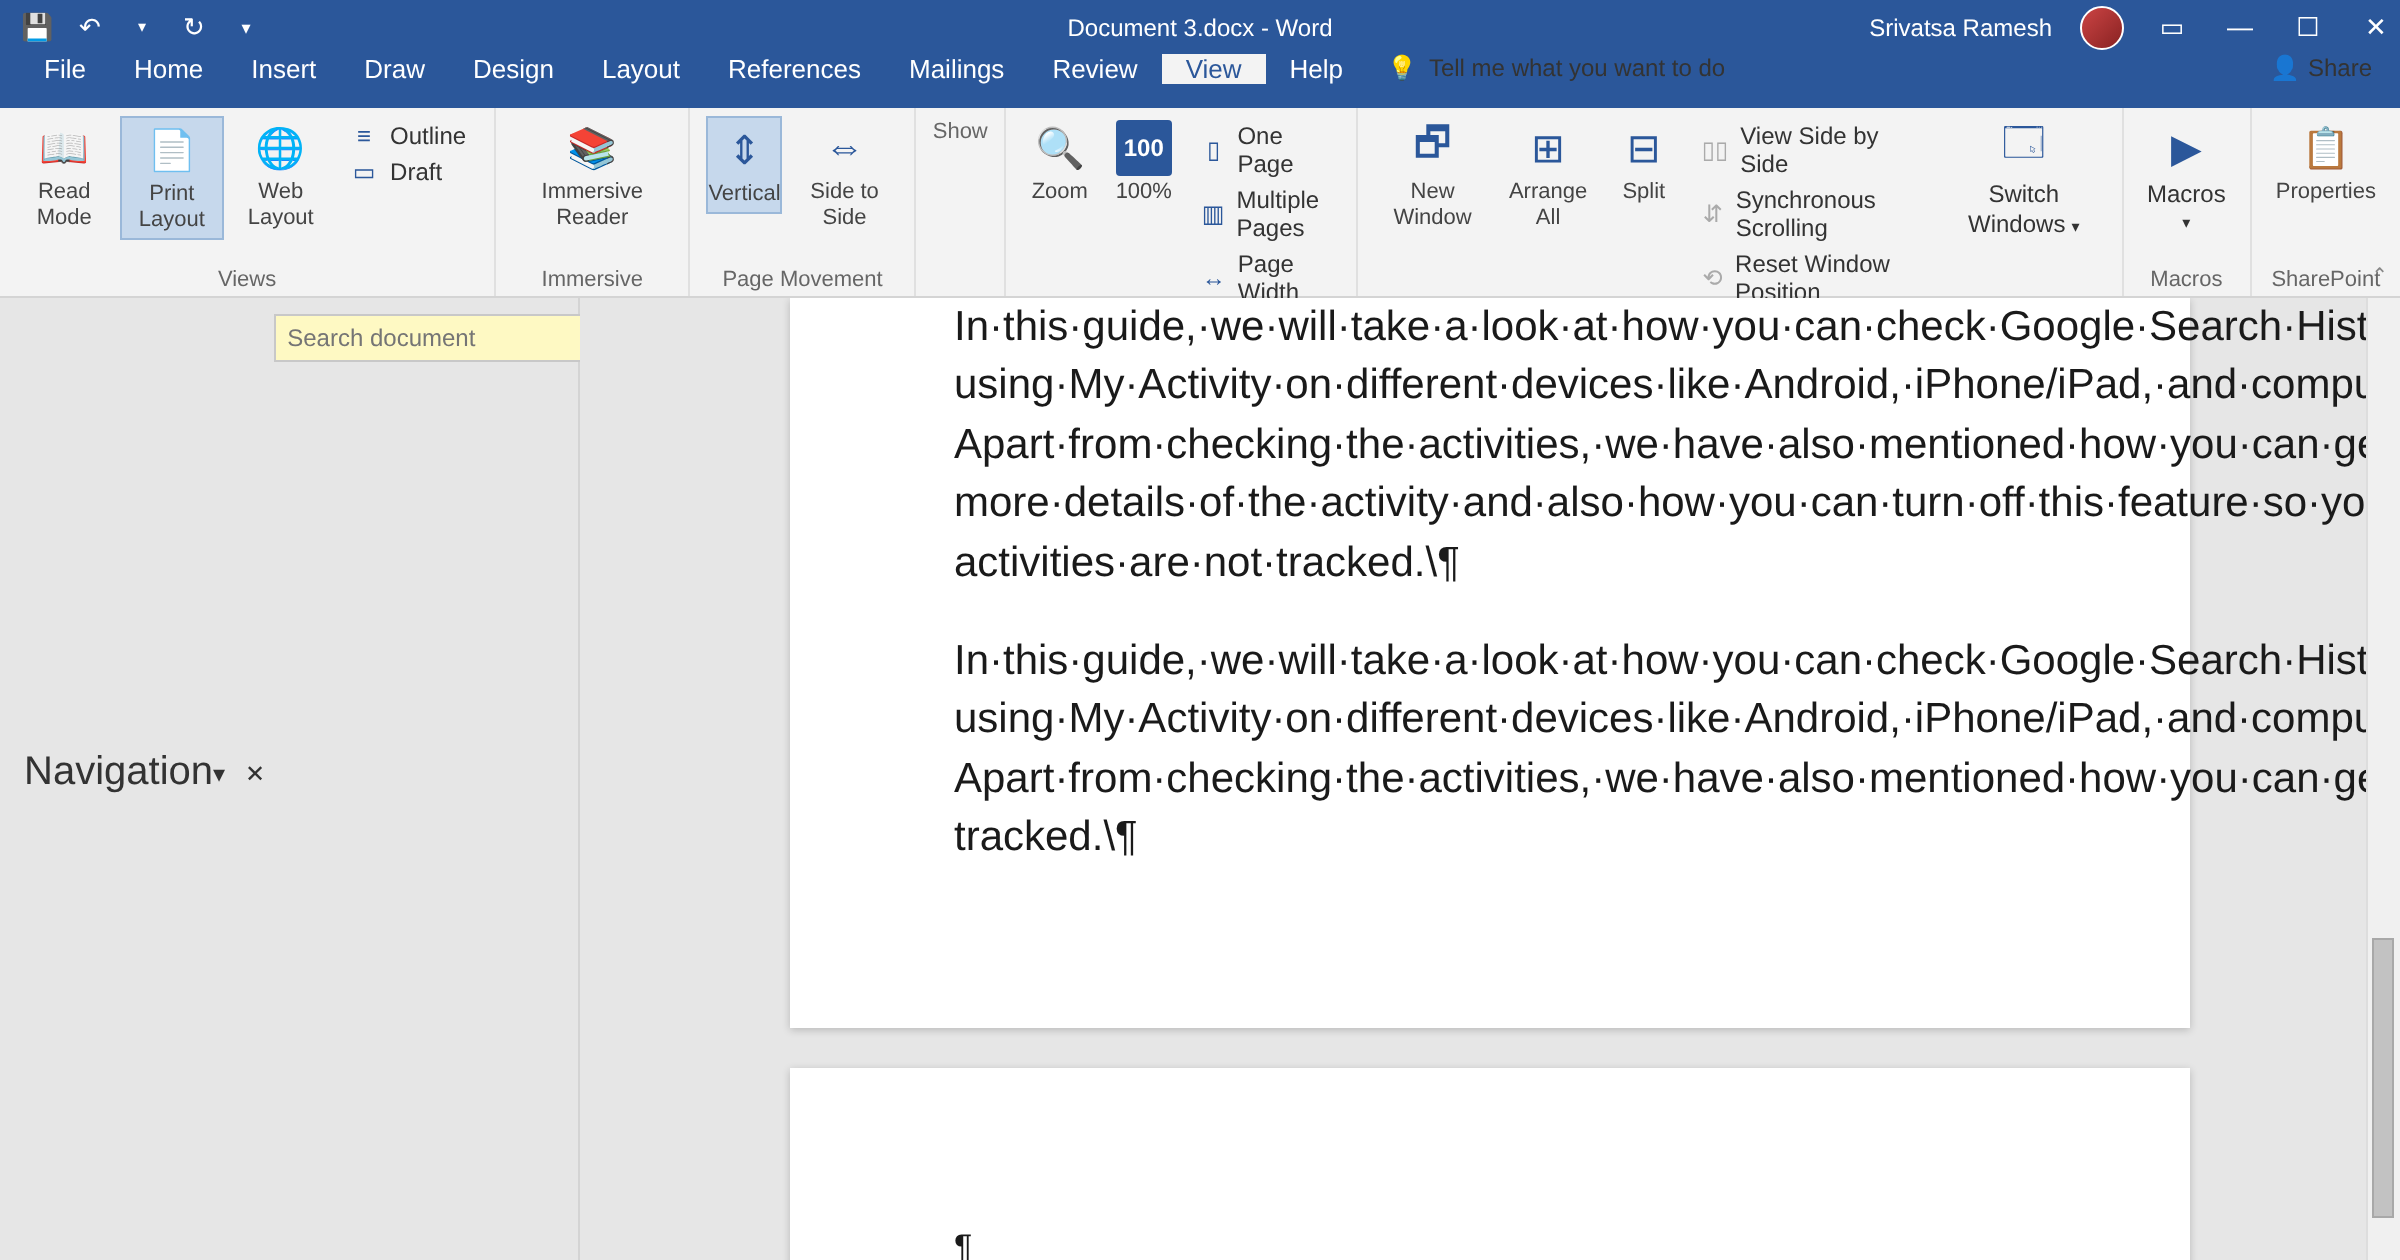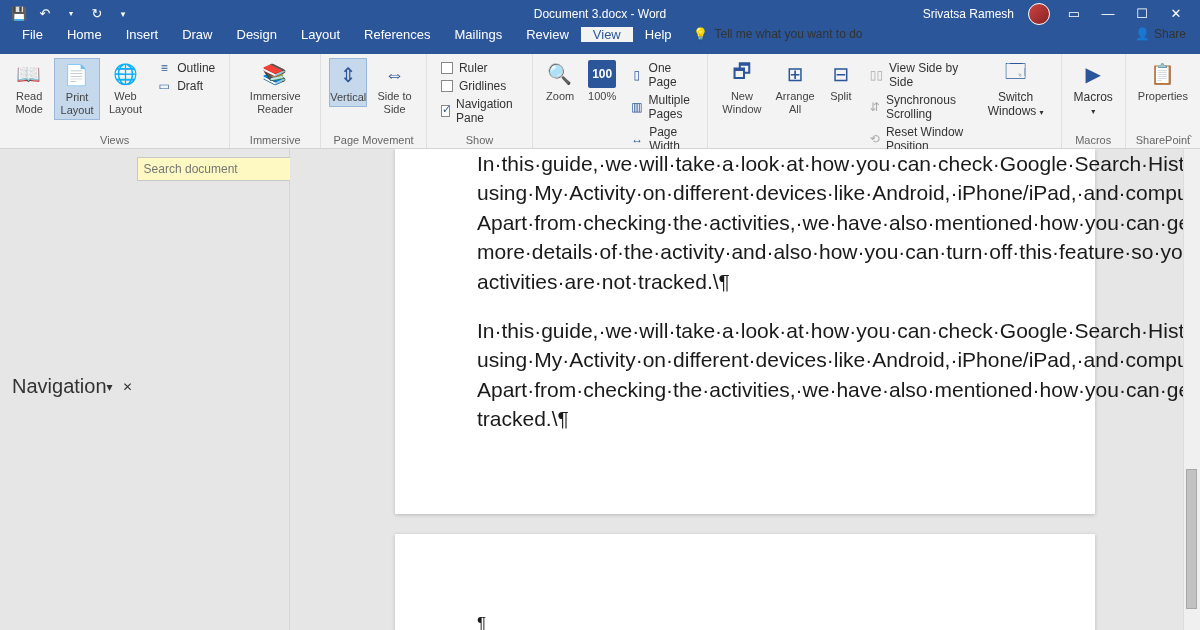--- a/index.html
+++ b/index.html
@@ -1,21 +1,21 @@
 <!DOCTYPE html>
 <html><head>
 <meta charset="utf-8">
 <style>
 *{margin:0;padding:0;box-sizing:border-box;font-family:"Segoe UI",Tahoma,sans-serif;font-size:12px;color:#333}
 body{width:1200px;height:630px;background:#e6e6e6;overflow:hidden;position:relative}
 .titlebar{height:27px;background:#2b579a;display:flex;align-items:center;color:#fff;position:relative}
 .qat{display:flex;align-items:center;gap:12px;padding-left:12px}
 .qat-icon{width:14px;height:14px;display:flex;align-items:center;justify-content:center;color:#fff;font-size:13px}
 .title-center{position:absolute;left:50%;transform:translateX(-50%);color:#fff;font-size:12px}
-.title-right{margin-left:auto;display:flex;align-items:center;gap:14px;padding-right:14px}
+.title-right{margin-left:auto;display:flex;align-items:center;gap:14px;padding-right:2px}
 .user-name{color:#fff;font-size:12px}
 .avatar{width:22px;height:22px;border-radius:50%;background:linear-gradient(135deg,#c44,#822);border:1px solid #fff}
 .win-btn{color:#fff;font-size:13px;width:20px;text-align:center}
 .tabs{height:27px;background:#2b579a;display:flex;align-items:flex-start;padding-left:10px}
 .tab{padding:0 12px;display:flex;align-items:center;color:#fff;font-size:13px;cursor:pointer}
 .tab.active{background:#f3f3f3;color:#2b579a}
 .tell-me{display:flex;align-items:center;gap:6px;color:#cfe0f5;margin-left:10px;font-size:12px}
 .share{margin-left:auto;display:flex;align-items:center;gap:4px;color:#fff;padding-right:14px;font-size:13px}
 .ribbon{height:95px;background:#f3f3f3;border-bottom:1px solid #d4d4d4;display:flex;position:relative}
 .group{display:flex;flex-direction:column;padding:4px 8px 2px;border-right:1px solid #e0e0e0}
@@ -150,36 +150,20 @@
         </div>
       <div class="big-btn">
           <div class="ico">⇔</div>
           <div class="lbl">Side to Side</div>
         </div>
     </div>
     <div class="group-label">Page Movement</div>
   </div>
 
   <div class="group">
-    <div class="group-body">
-      <div class="small-row" style="padding-top:2px">
-        <div class="small-item">
-            <span class="chk"></span>
-            <span>Ruler</span>
-          </div>
-        <div class="small-item">
-            <span class="chk"></span>
-            <span>Gridlines</span>
-          </div>
-        <div class="small-item">
-            <span class="chk on"></span>
-            <span>Navigation Pane</span>
-          </div>
-      </div>
-    </div>
     <div class="group-label">Show</div>
   </div>
 
   <div class="group">
     <div class="group-body">
       <div class="big-btn">
           <div class="ico">🔍</div>
           <div class="lbl">Zoom</div>
         </div>
       <div class="big-btn">

